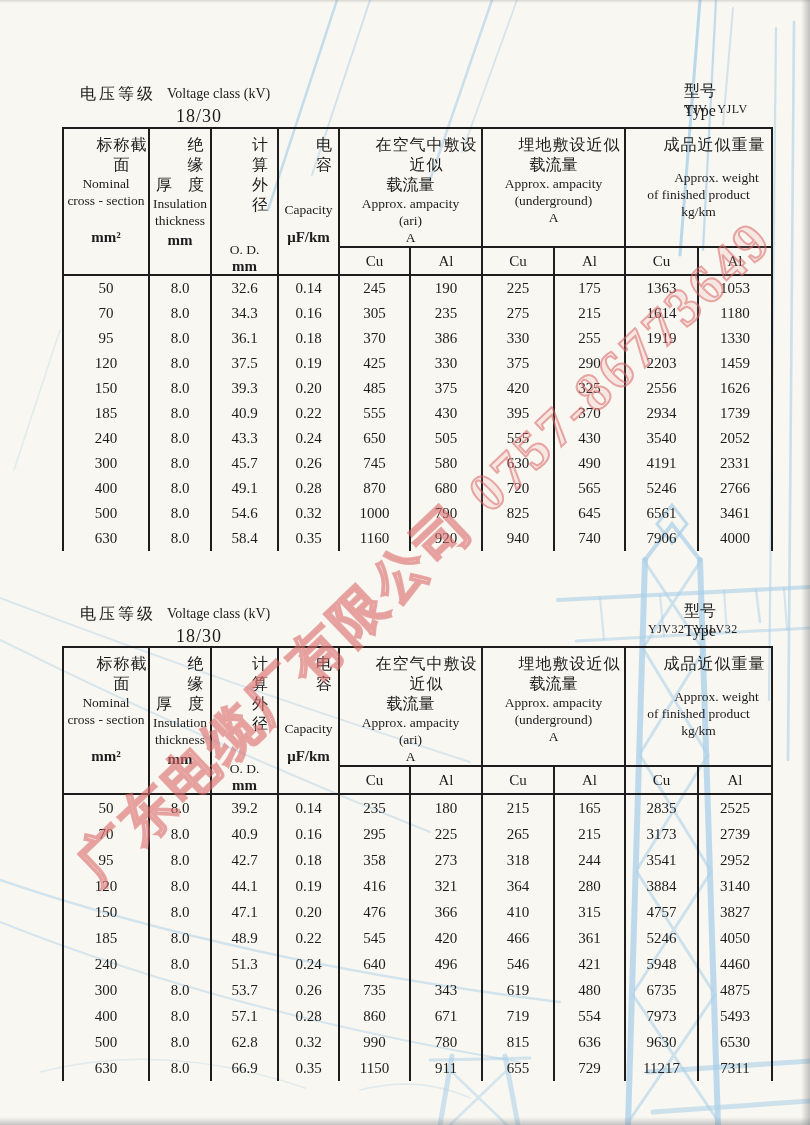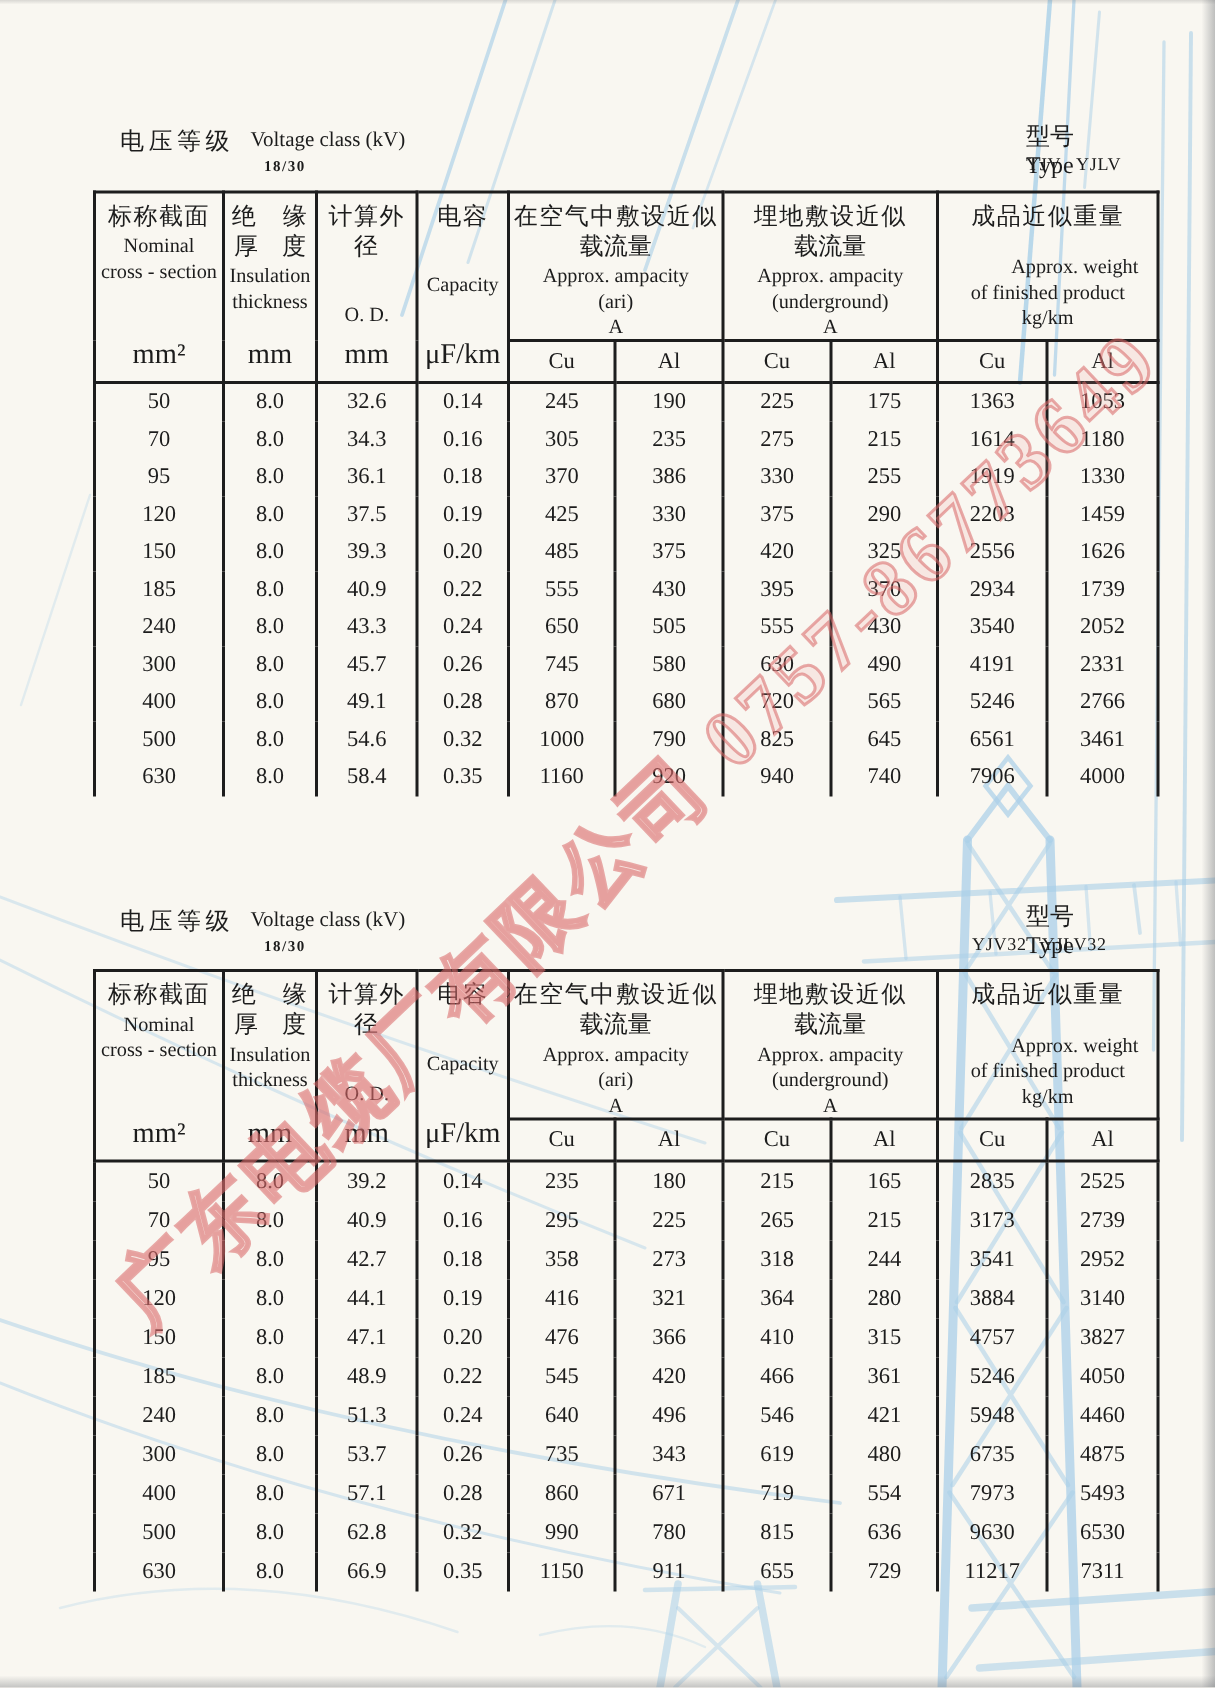--- a/index.html
+++ b/index.html
@@ -27,45 +27,45 @@
     -webkit-text-stroke:2px rgba(216,102,102,0.55);
     pointer-events:none;
   }
 
   .section{position:absolute; left:0; width:758px; z-index:2;}
   .sec-1{top:80px; height:470px;}
   .sec-2{top:598px; height:470px;}
 
   .t-zh{position:absolute; font-size:16px; letter-spacing:3px;}
   .t-en{position:absolute; font-size:14px;}
-  .t-val{position:absolute; font-size:10px; letter-spacing:1px;font-weight:bold;}
+  .t-val{position:absolute; font-size:18px; letter-spacing:1px;}
   .type-line{position:absolute; font-size:16px;}
   .type-line .gap{display:inline-block; width:14px;}
   .type-val{position:absolute; font-size:12px; word-spacing:7px; letter-spacing:.5px;}
 
   table.spec{
     position:absolute; left:62px;
     border-collapse:collapse; table-layout:fixed; width:709px;
     background:transparent;
   }
   .sec-1 table.spec{top:47px;}
   .sec-2 table.spec{top:48px;}
   table.spec th, table.spec td{border:2px solid #1d1d1d; padding:0; font-weight:normal;}
   table.spec tbody td{border-top:none; border-bottom:none; text-align:center; font-size:15px;}
   .t1 tbody td{height:25px;}
   .t2 tbody td{height:26px;}
   thead tr.group-row th{height:95px; vertical-align:top;}
   thead tr.unit-row th{height:26px; font-size:15px;}
-  .hz{font-size:16px; line-height:20px; text-align:center; margin-top:6px; letter-spacing:1px;}
+  .hz{font-size:16px; line-height:20px; text-align:center; margin-top:6px; letter-spacing:1px;padding-left:32px;}
   .hz2{font-size:16px; line-height:20px; text-align:center;}
   .he{font-size:13.5px; line-height:17px; text-align:center;}
   .mt-big{margin-top:26px;}
   .mt-mid{margin-top:14px;padding-left:36px;}
   .colcell{display:flex; flex-direction:column; height:123px;}
-  .colcell .hu{margin-top:auto; height:30px; display:flex; align-items:center; justify-content:center; font-size:19px;}
+  .colcell .hu{margin-top:auto; height:30px; display:flex; align-items:center; justify-content:center; font-size:15px;font-weight:bold;}
 </style>
 </head>
 <body>
 
 <div class="page">
 
   <svg class="bg-svg" width="810" height="1125" viewBox="0 0 810 1125">
     <g stroke="#a9cfe8" fill="none" stroke-linecap="round">
 
       <path d="M337,0 L268,210" stroke-width="2.5" opacity="0.65"></path>

